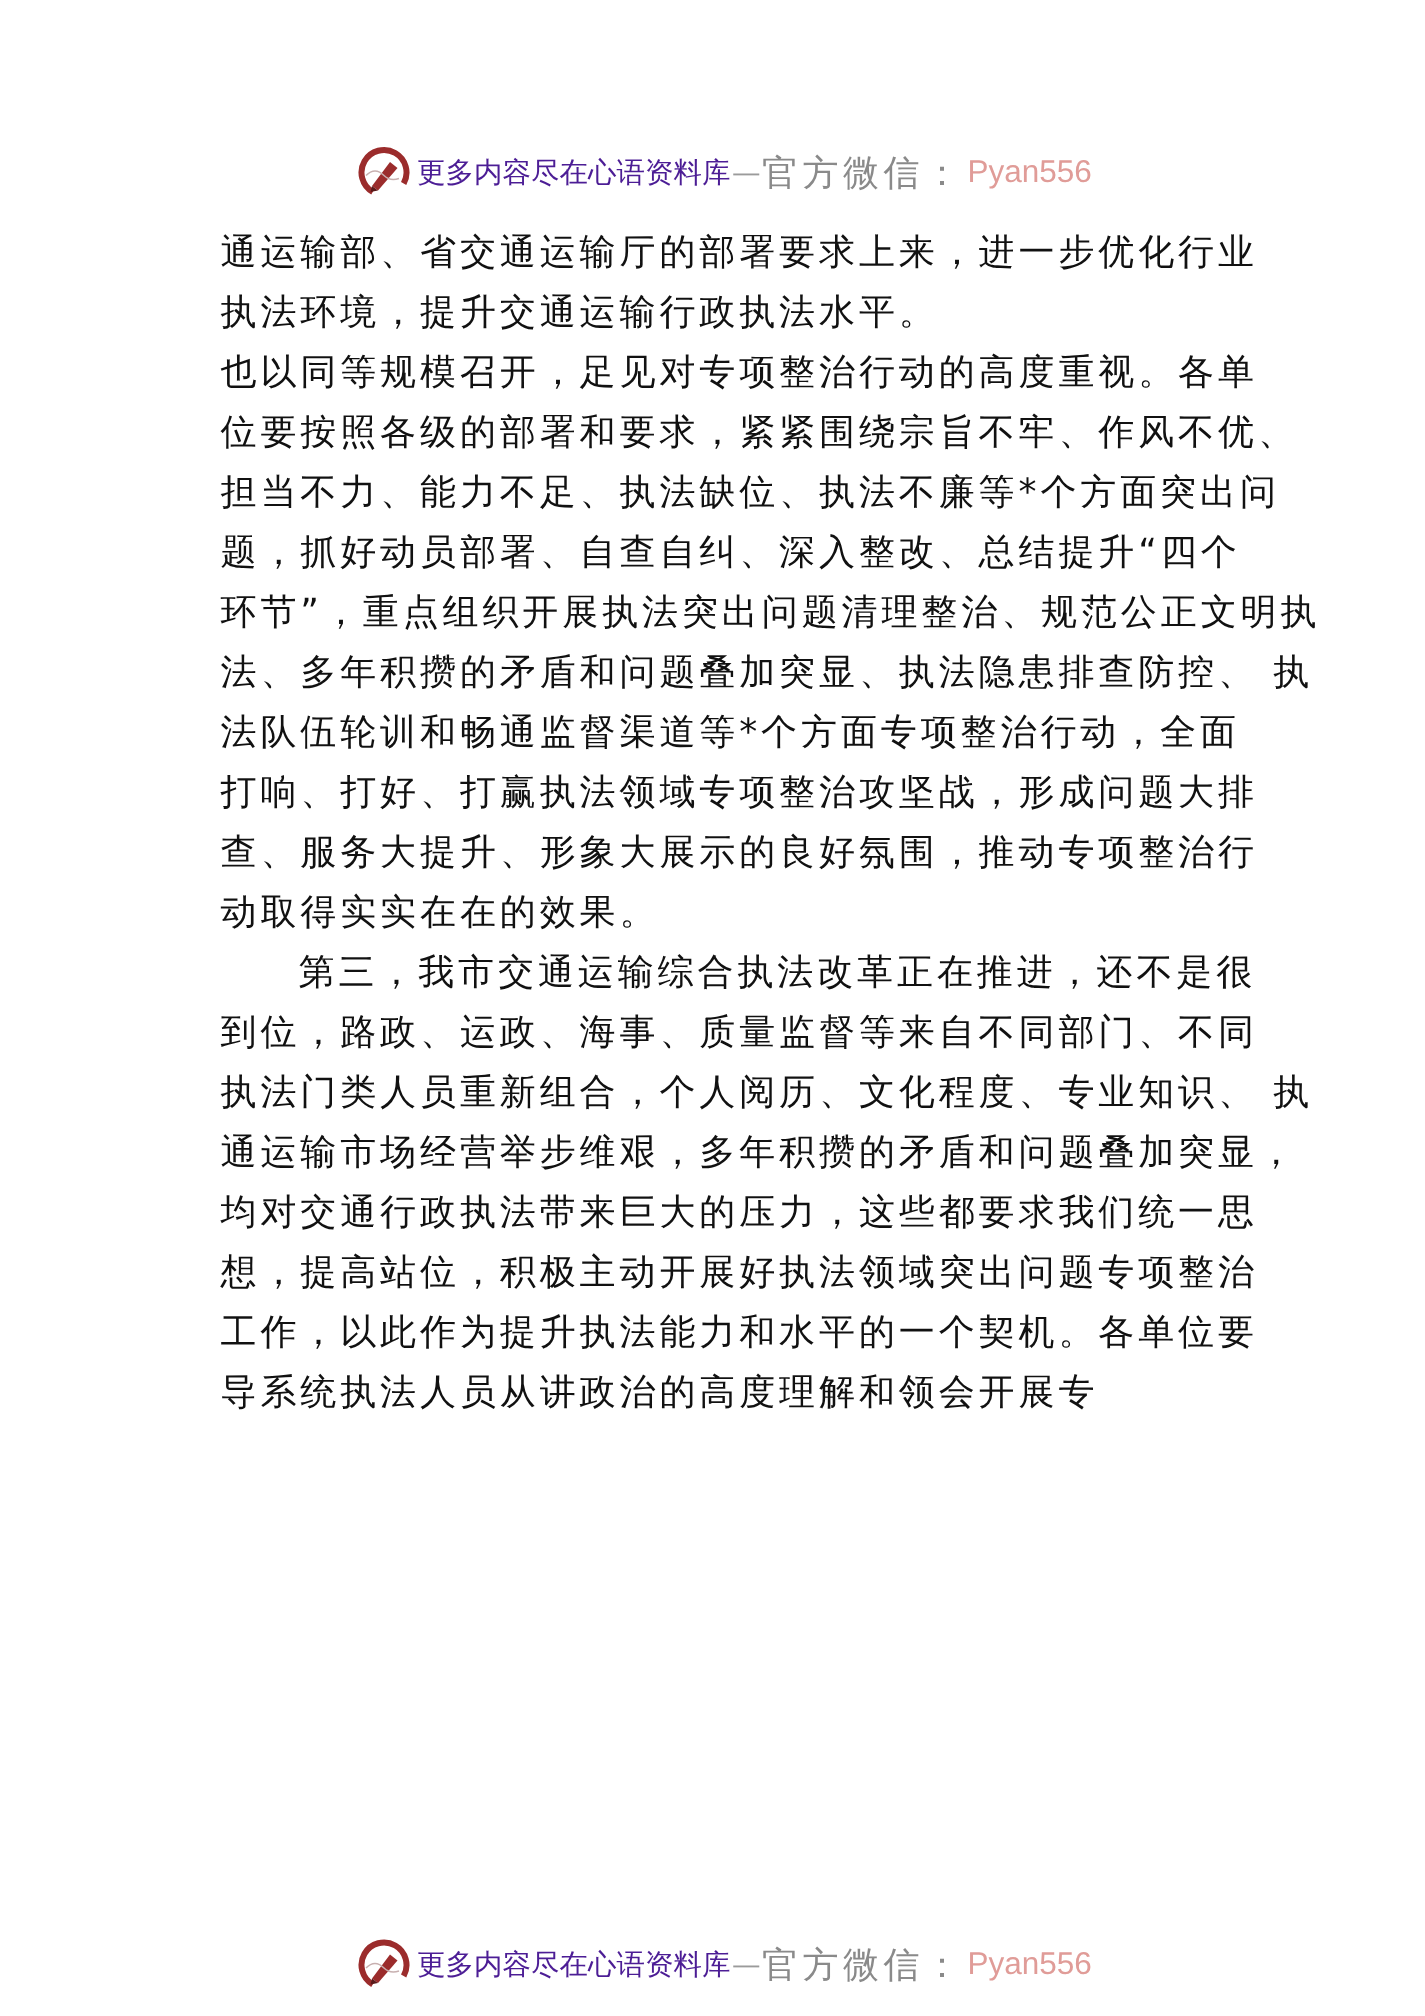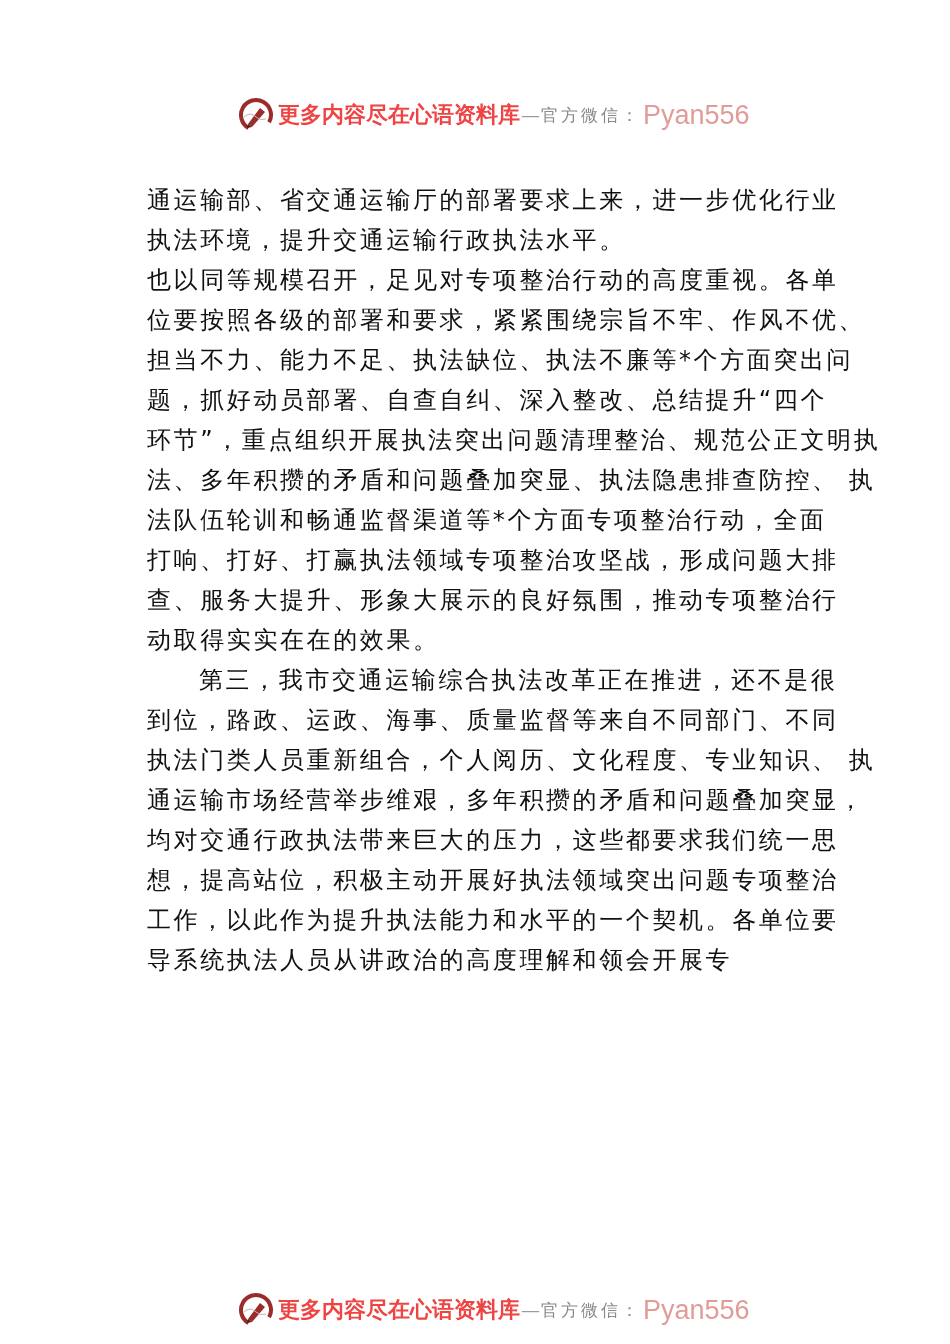--- a/index.html
+++ b/index.html
@@ -25,48 +25,47 @@
     .banner.top { top: 95px; }
     .banner.bottom { top: 1290px; }
     .banner .logo {
       width: 36px;
       height: 36px;
       margin-right: 4px;
       display: inline-block;
     }
     .banner .site {
       font-family: "DejaVu Serif", "Liberation Serif", serif;
-      font-size: 22px;
-      font-weight: bold;
-      color: #ef4444;
+      font-size: 19px;
+      font-weight: normal;
+      color: #4c1d95;
       letter-spacing: 0px;
     }
     .banner .dash {
       font-size: 19px;
       color: #9b9b9b;
       margin: 0 1px;
     }
     .banner .wechat-label {
       font-family: Liberation Sans, sans-serif;
-      font-size: 17px;
+      font-size: 24px;
       color: #8a8a8a;
       letter-spacing: 3px;
     }
     .banner .wechat-id {
       font-family: "Liberation Sans", "DejaVu Sans", sans-serif;
-      font-size: 27px;
+      font-size: 21px;
       color: #e09c98;
       margin-left: 2px;
     }
     .content {
       position: absolute;
       left: 147px;
       top: 148px;
       width: 680px;
-      margin-top: 32px;
     }
     .line {
       font-family: "DejaVu Sans", "Liberation Sans", sans-serif;
       font-size: 24px;
       line-height: 40px;
       height: 40px;
       color: #111111;
       letter-spacing: 2.6px;
       white-space: nowrap;
     }

